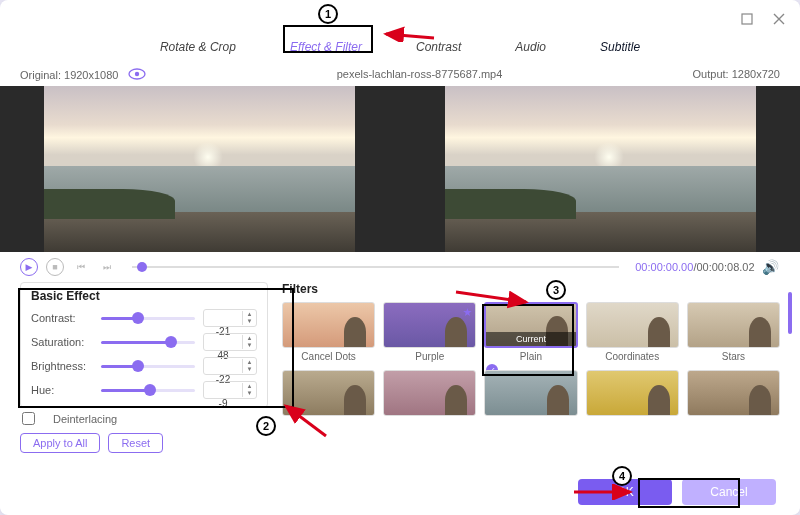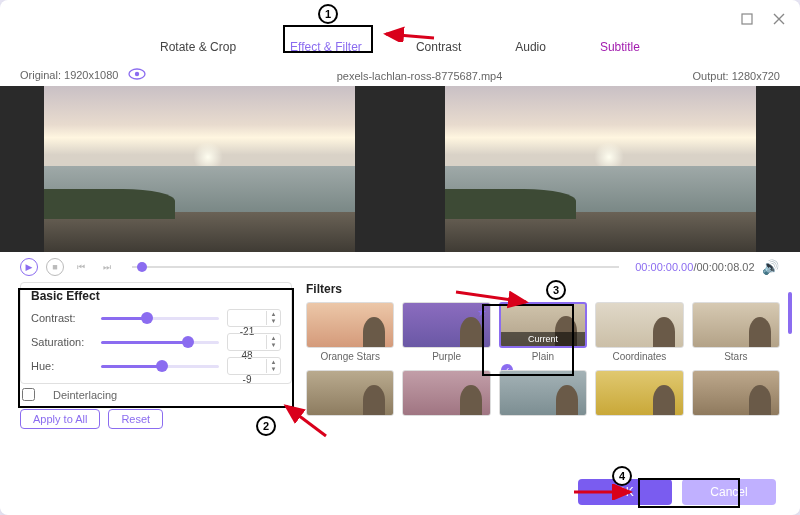--- a/index.html
+++ b/index.html
@@ -2,26 +2,26 @@
 <html><head>
 <meta charset="utf-8">
 <style>
 * { box-sizing: border-box; margin: 0; padding: 0; font-family: -apple-system, "Segoe UI", Arial, sans-serif; }
 body { background: #e8e6f5; display: flex; align-items: center; justify-content: center; height: 100vh; }
 .app { width: 800px; height: 515px; background: #fff; border-radius: 8px; position: relative; overflow: hidden; box-shadow: 0 2px 12px rgba(0,0,0,.08); }
 
 .titlebar { height: 38px; display: flex; align-items: center; justify-content: flex-end; padding: 0 14px; gap: 18px; }
 .titlebar .win-ctl { width: 14px; height: 14px; display: inline-flex; align-items: center; justify-content: center; color: #666; cursor: pointer; }
 
-.tabs { display: flex; justify-content: center; gap: 42px; font-size: 12px; color: #444; padding-bottom: 8px; }
+.tabs { display: flex; justify-content: center; gap: 42px; font-size: 12px; color: #444; padding-bottom: 8px; font-style: italic; }
 .tab { cursor: pointer; padding: 2px 6px; }
 .tab.active { color: #8b6cf0; }
-.tab.disabled { color: #a21caf; cursor: default; }
-
-.infobar { display: flex; align-items: flex-end; padding: 4px 20px; font-size: 11px; color: #666; }
+.tab.disabled { color: #0f172a; cursor: default; }
+
+.infobar { display: flex; align-items: flex-start; padding: 4px 20px; font-size: 11px; color: #666; }
 .infobar .orig { display: flex; align-items: center; gap: 10px; }
 .infobar .eye { color: #8b6cf0; }
 .infobar .fname { flex: 1; text-align: center; }
 .infobar .out { text-align: right; }
 
 .preview { display: flex; background: #2a2a2a; height: 166px; gap: 2px; }
 .pane { flex: 1; position: relative; overflow: hidden; display:flex; align-items:center; justify-content:center; }
 .scene { width: 78%; height: 100%; position: relative; }
 .sky { position: absolute; inset: 0 0 48% 0; background: linear-gradient(180deg,#c9c0c5 0%,#e8dbce 45%,#fff6e0 60%,#d9d2c7 80%); }
 .sun { position:absolute; left:48%; top:34%; width:30px; height:30px; border-radius:50%; background:radial-gradient(circle,#fffef0 0%,#fffef000 70%); }
@@ -32,21 +32,21 @@
 .controls { display: flex; align-items: center; padding: 6px 20px; gap: 8px; background:#fff; }
 .cbtn { width: 18px; height: 18px; border:1px solid #8b6cf0; border-radius:50%; display:inline-flex; align-items:center; justify-content:center; color:#8b6cf0; font-size:9px; }
 .cbtn.muted { border-color:#bbb; color:#bbb; }
 .track { flex: 1; height: 2px; background: #ddd; position: relative; margin: 0 8px; }
 .track .dot { position:absolute; left:1%; top:-4px; width:10px; height:10px; border-radius:50%; background:#8b6cf0; }
 .time { font-size: 11px; color:#666; }
 .time .cur { color:#8b6cf0; }
 .vol { color:#8b6cf0; font-size:14px; }
 
 .lower { display:flex; padding: 0 20px 10px; gap: 14px; }
-.panel-left { width: 272px; }
+.panel-left { width: 248px; }
 .panel-left .panel-box { border:1px solid #e0e0e0; border-radius:4px; padding:6px 10px 2px; }
 .panel-title { font-size: 12px; font-weight:bold; color:#222; margin-bottom:6px; }
 .row { display:flex; align-items:center; gap:8px; margin-bottom:6px; font-size:11px; color:#555; }
 .row .lbl { width: 62px; }
 .slider { flex:1; height:3px; border-radius:2px; background: linear-gradient(90deg,#8b6cf0 var(--p,50%),#e5e0f8 var(--p,50%)); position:relative; }
 .slider .knob { position:absolute; top:-5px; width:12px; height:12px; border-radius:50%; background:#8b6cf0; left: calc(var(--p,50%) - 6px); }
 .spin { display:flex; align-items:center; border:1px solid #ddd; border-radius:3px; width:54px; height:18px; }
 .spin .val { flex:1; font-size:10px; text-align:center; color:#444;margin-top:27px; }
 .spin .arrows { display:flex; flex-direction:column; border-left:1px solid #ddd; width:14px; }
 .spin .arrows span { font-size:6px; line-height:7px; color:#777; text-align:center; cursor:pointer; }
@@ -185,20 +185,33 @@
             </div>
           <div class="spin">
               <span class="val">48</span>
               <span class="arrows">
                 <span>▲</span>
                 <span>▼</span>
               </span>
             </div>
         </div>
         <div class="row">
+          <span class="lbl">Brightness:</span>
+          <div class="slider" style="--p:39%">
+              <div class="knob"></div>
+            </div>
+          <div class="spin">
+              <span class="val">-22</span>
+              <span class="arrows">
+                <span>▲</span>
+                <span>▼</span>
+              </span>
+            </div>
+        </div>
+        <div class="row">
           <span class="lbl">Hue:</span>
           <div class="slider" style="--p:52%">
               <div class="knob"></div>
             </div>
           <div class="spin">
               <span class="val">-9</span>
               <span class="arrows">
                 <span>▲</span>
                 <span>▼</span>
               </span>
@@ -215,21 +228,21 @@
       </div>
     </div>
 
     <div class="panel-right">
       <div class="filters-title">Filters</div>
       <div class="filter-grid">
         <div class="filt">
             <div class="thumb orange">
               <div class="head"></div>
             </div>
-            <div class="fname2">Orange Stars</div>
+            <div class="fname2">Cancel Dots</div>
           </div>
         <div class="filt">
             <div class="thumb purple">
               <div class="head"></div>
               <span class="star">★</span>
             </div>
             <div class="fname2">Purple</div>
           </div>
         <div class="filt selected">
             <div class="thumb plain">

